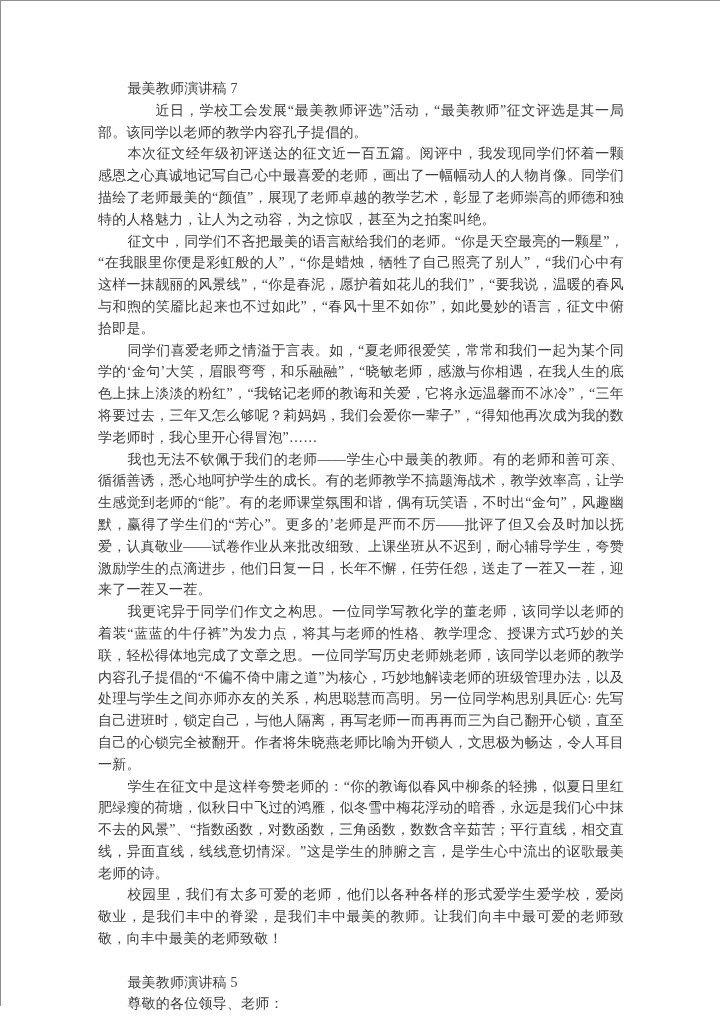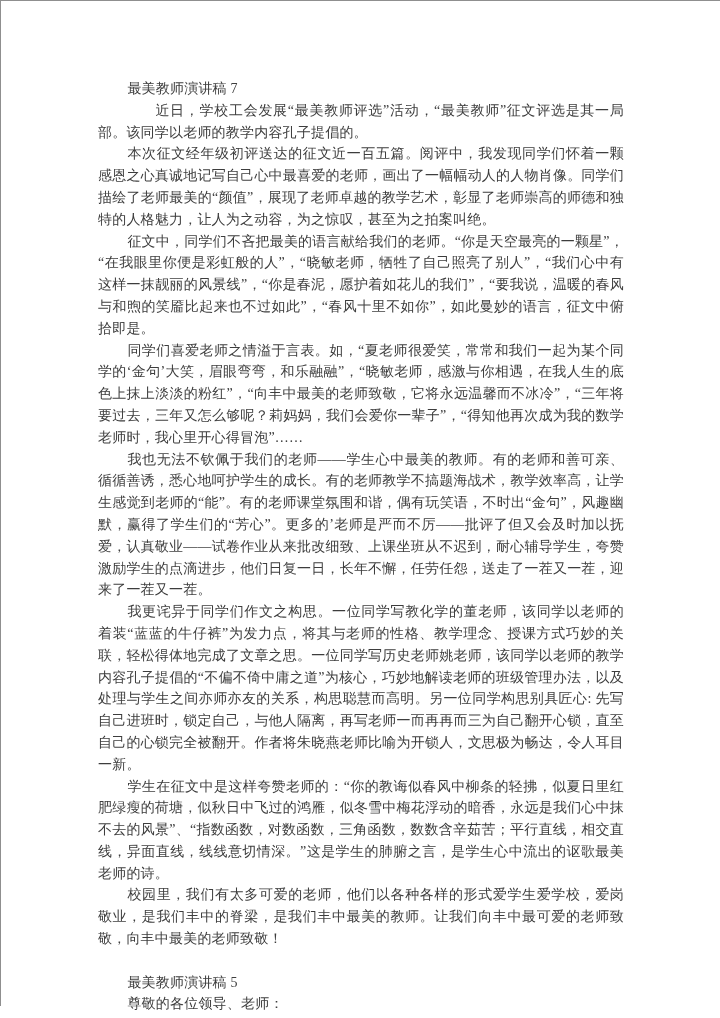--- a/index.html
+++ b/index.html
@@ -52,22 +52,22 @@
 </head>
 <body>
 
 <div class="page-border-top"></div>
 <div class="page-border-left"></div>
 
 <div class="content">
   <p class="para">最美教师演讲稿 7</p>
   <p class="para indent-wide">近日，学校工会发展“最美教师评选”活动，“最美教师”征文评选是其一局部。该同学以老师的教学内容孔子提倡的。</p>
   <p class="para">本次征文经年级初评送达的征文近一百五篇。阅评中，我发现同学们怀着一颗感恩之心真诚地记写自己心中最喜爱的老师，画出了一幅幅动人的人物肖像。同学们描绘了老师最美的“颜值”，展现了老师卓越的教学艺术，彰显了老师崇高的师德和独特的人格魅力，让人为之动容，为之惊叹，甚至为之拍案叫绝。</p>
-  <p class="para">征文中，同学们不吝把最美的语言献给我们的老师。“你是天空最亮的一颗星”，“在我眼里你便是彩虹般的人”，“晓敏老师，牺牲了自己照亮了别人”，“我们心中有这样一抹靓丽的风景线”，“你是春泥，愿护着如花儿的我们”，“要我说，温暖的春风与和煦的笑靥比起来也不过如此”，“春风十里不如你”，如此曼妙的语言，征文中俯拾即是。</p>
-  <p class="para">同学们喜爱老师之情溢于言表。如，“夏老师很爱笑，常常和我们一起为某个同学的‘金句’大笑，眉眼弯弯，和乐融融”，“晓敏老师，感激与你相遇，在我人生的底色上抹上淡淡的粉红”，“向丰中最美的老师致敬，它将永远温馨而不冰冷”，“三年将要过去，三年又怎么够呢？莉妈妈，我们会爱你一辈子”，“得知他再次成为我的数学老师时，我心里开心得冒泡”……</p>
+  <p class="para">征文中，同学们不吝把最美的语言献给我们的老师。“你是天空最亮的一颗星”，“在我眼里你便是彩虹般的人”，“你是蜡烛，牺牲了自己照亮了别人”，“我们心中有这样一抹靓丽的风景线”，“你是春泥，愿护着如花儿的我们”，“要我说，温暖的春风与和煦的笑靥比起来也不过如此”，“春风十里不如你”，如此曼妙的语言，征文中俯拾即是。</p>
+  <p class="para">同学们喜爱老师之情溢于言表。如，“夏老师很爱笑，常常和我们一起为某个同学的‘金句’大笑，眉眼弯弯，和乐融融”，“晓敏老师，感激与你相遇，在我人生的底色上抹上淡淡的粉红”，“我铭记老师的教诲和关爱，它将永远温馨而不冰冷”，“三年将要过去，三年又怎么够呢？莉妈妈，我们会爱你一辈子”，“得知他再次成为我的数学老师时，我心里开心得冒泡”……</p>
   <p class="para">我也无法不钦佩于我们的老师——学生心中最美的教师。有的老师和善可亲、循循善诱，悉心地呵护学生的成长。有的老师教学不搞题海战术，教学效率高，让学生感觉到老师的“能”。有的老师课堂氛围和谐，偶有玩笑语，不时出“金句”，风趣幽默，赢得了学生们的“芳心”。更多的’老师是严而不厉——批评了但又会及时加以抚爱，认真敬业——试卷作业从来批改细致、上课坐班从不迟到，耐心辅导学生，夸赞激励学生的点滴进步，他们日复一日，长年不懈，任劳任怨，送走了一茬又一茬，迎来了一茬又一茬。</p>
   <p class="para">我更诧异于同学们作文之构思。一位同学写教化学的董老师，该同学以老师的着装“蓝蓝的牛仔裤”为发力点，将其与老师的性格、教学理念、授课方式巧妙的关联，轻松得体地完成了文章之思。一位同学写历史老师姚老师，该同学以老师的教学内容孔子提倡的“不偏不倚中庸之道”为核心，巧妙地解读老师的班级管理办法，以及处理与学生之间亦师亦友的关系，构思聪慧而高明。另一位同学构思别具匠心: 先写自己进班时，锁定自己，与他人隔离，再写老师一而再再而三为自己翻开心锁，直至自己的心锁完全被翻开。作者将朱晓燕老师比喻为开锁人，文思极为畅达，令人耳目一新。</p>
   <p class="para">学生在征文中是这样夸赞老师的：“你的教诲似春风中柳条的轻拂，似夏日里红肥绿瘦的荷塘，似秋日中飞过的鸿雁，似冬雪中梅花浮动的暗香，永远是我们心中抹不去的风景”、“指数函数，对数函数，三角函数，数数含辛茹苦；平行直线，相交直线，异面直线，线线意切情深。”这是学生的肺腑之言，是学生心中流出的讴歌最美老师的诗。</p>
   <p class="para">校园里，我们有太多可爱的老师，他们以各种各样的形式爱学生爱学校，爱岗敬业，是我们丰中的脊梁，是我们丰中最美的教师。让我们向丰中最可爱的老师致敬，向丰中最美的老师致敬！</p>
   <div class="blank-line"></div>
   <p class="para">最美教师演讲稿 5</p>
   <p class="para">尊敬的各位领导、老师：</p>
 </div>
 
 </body></html>

